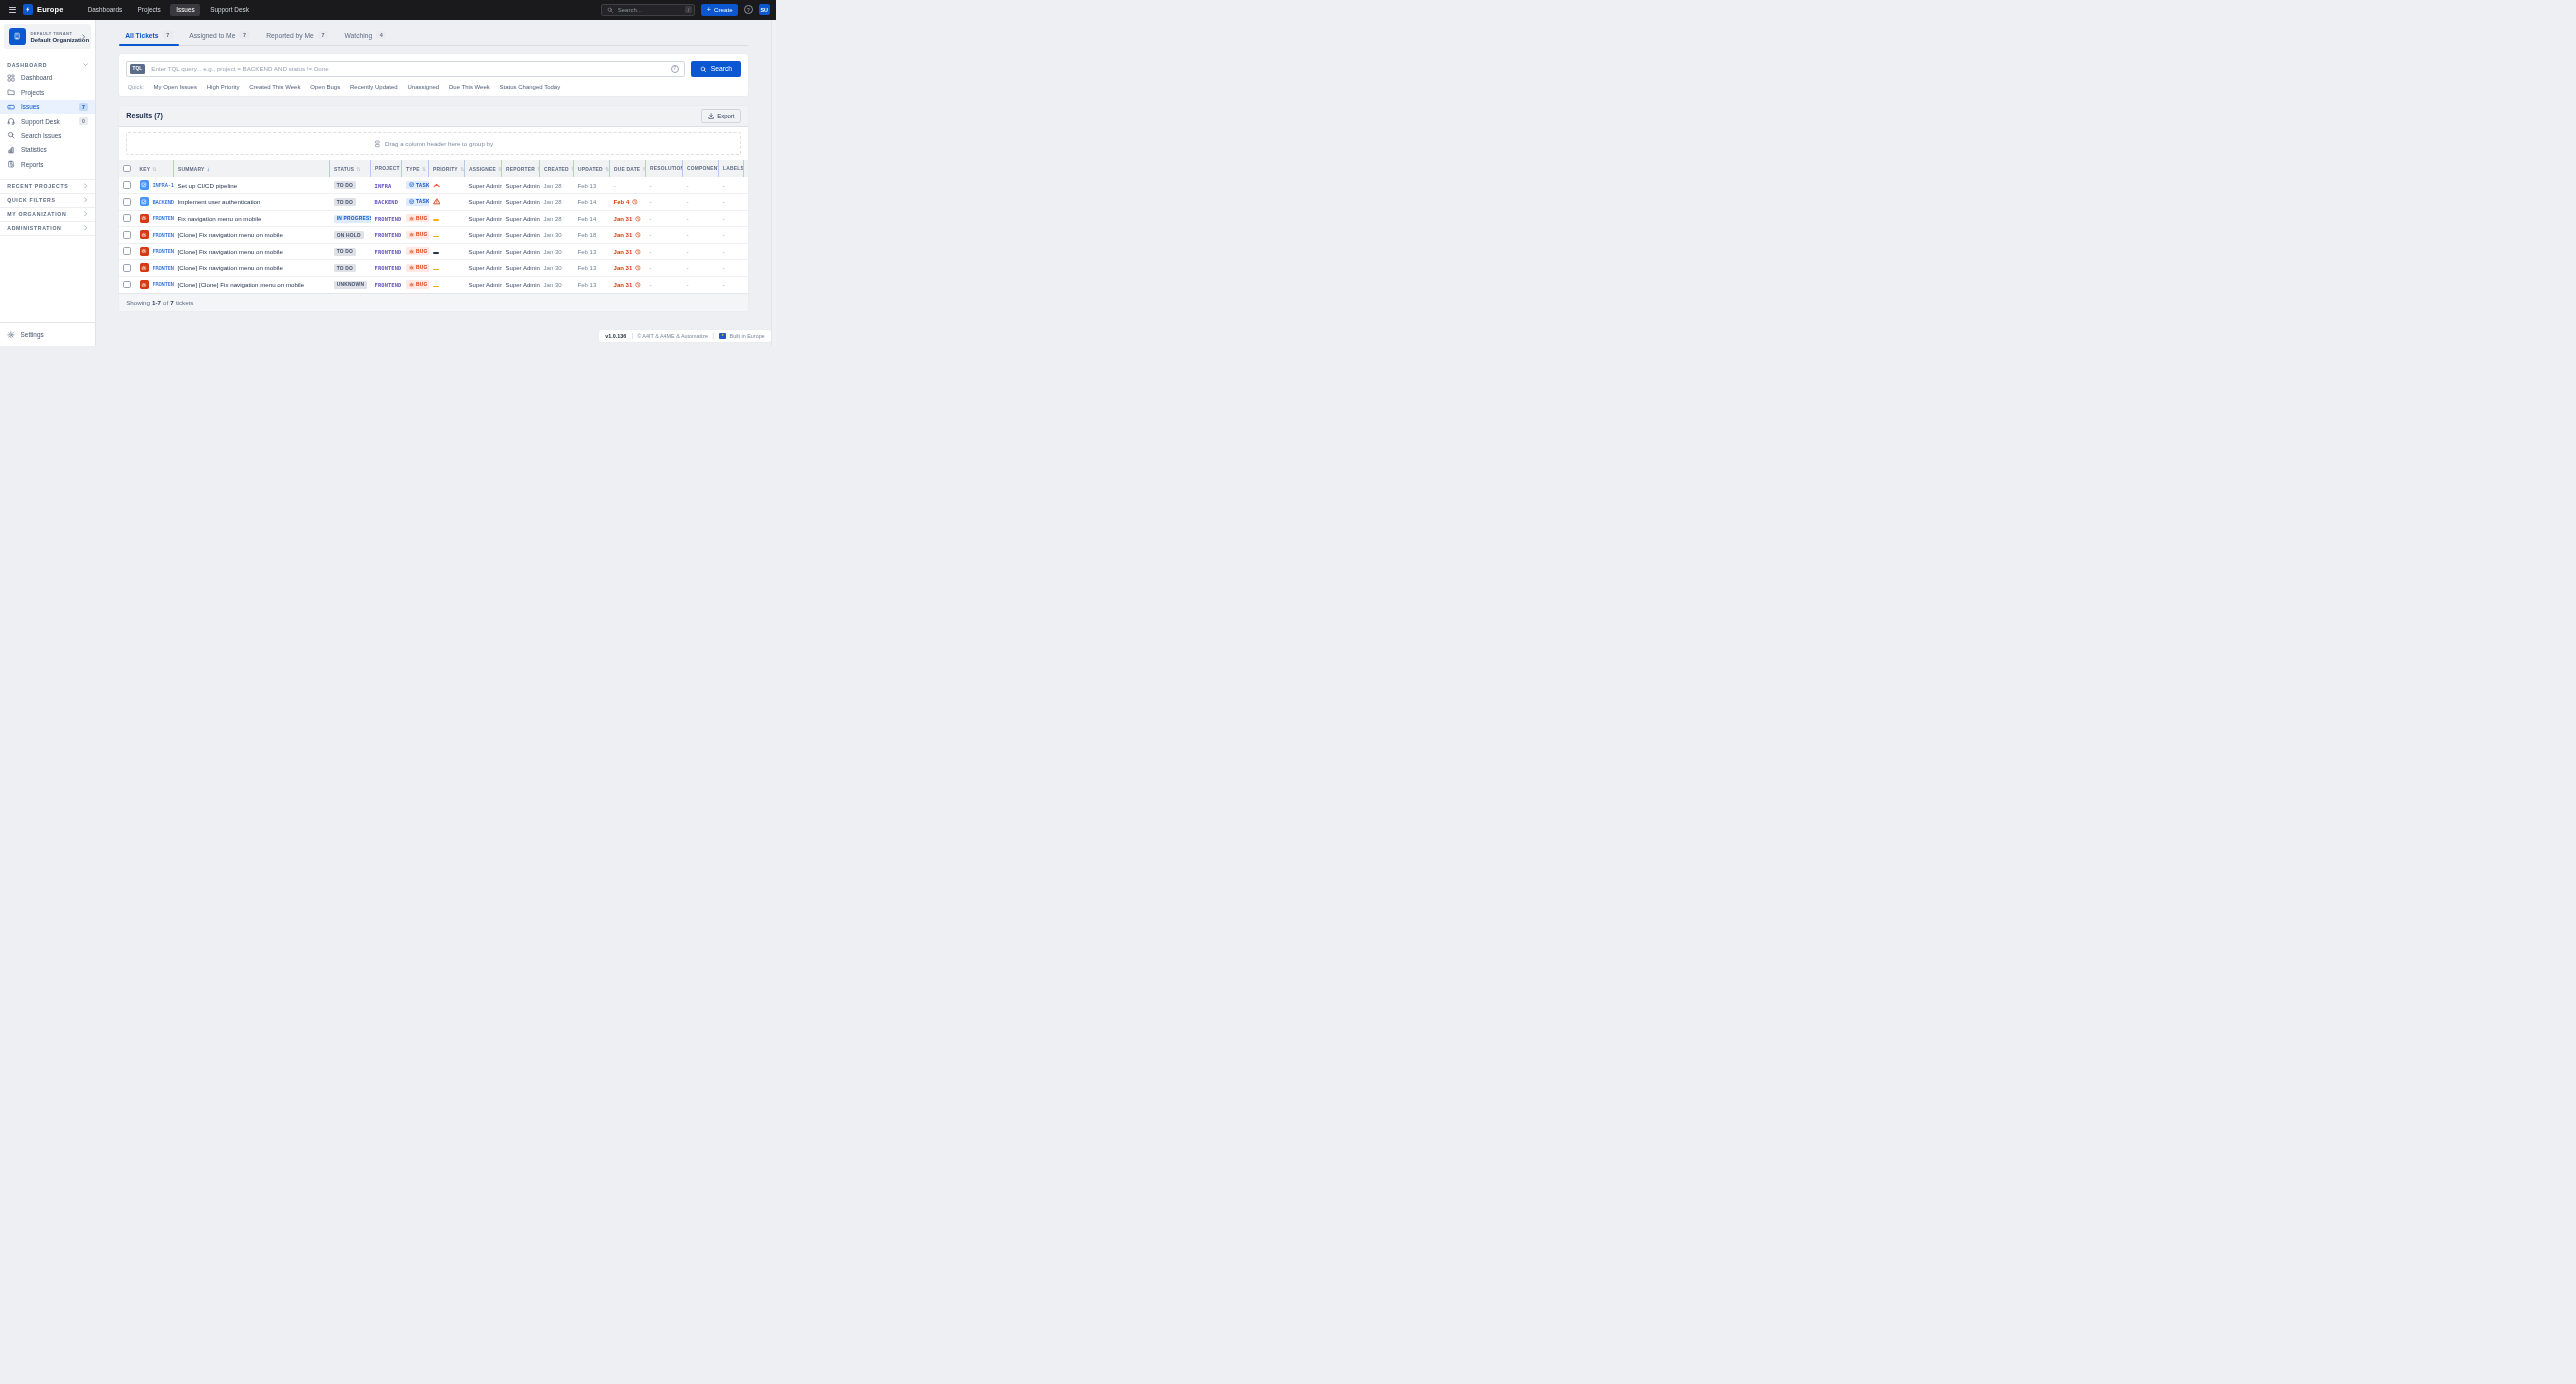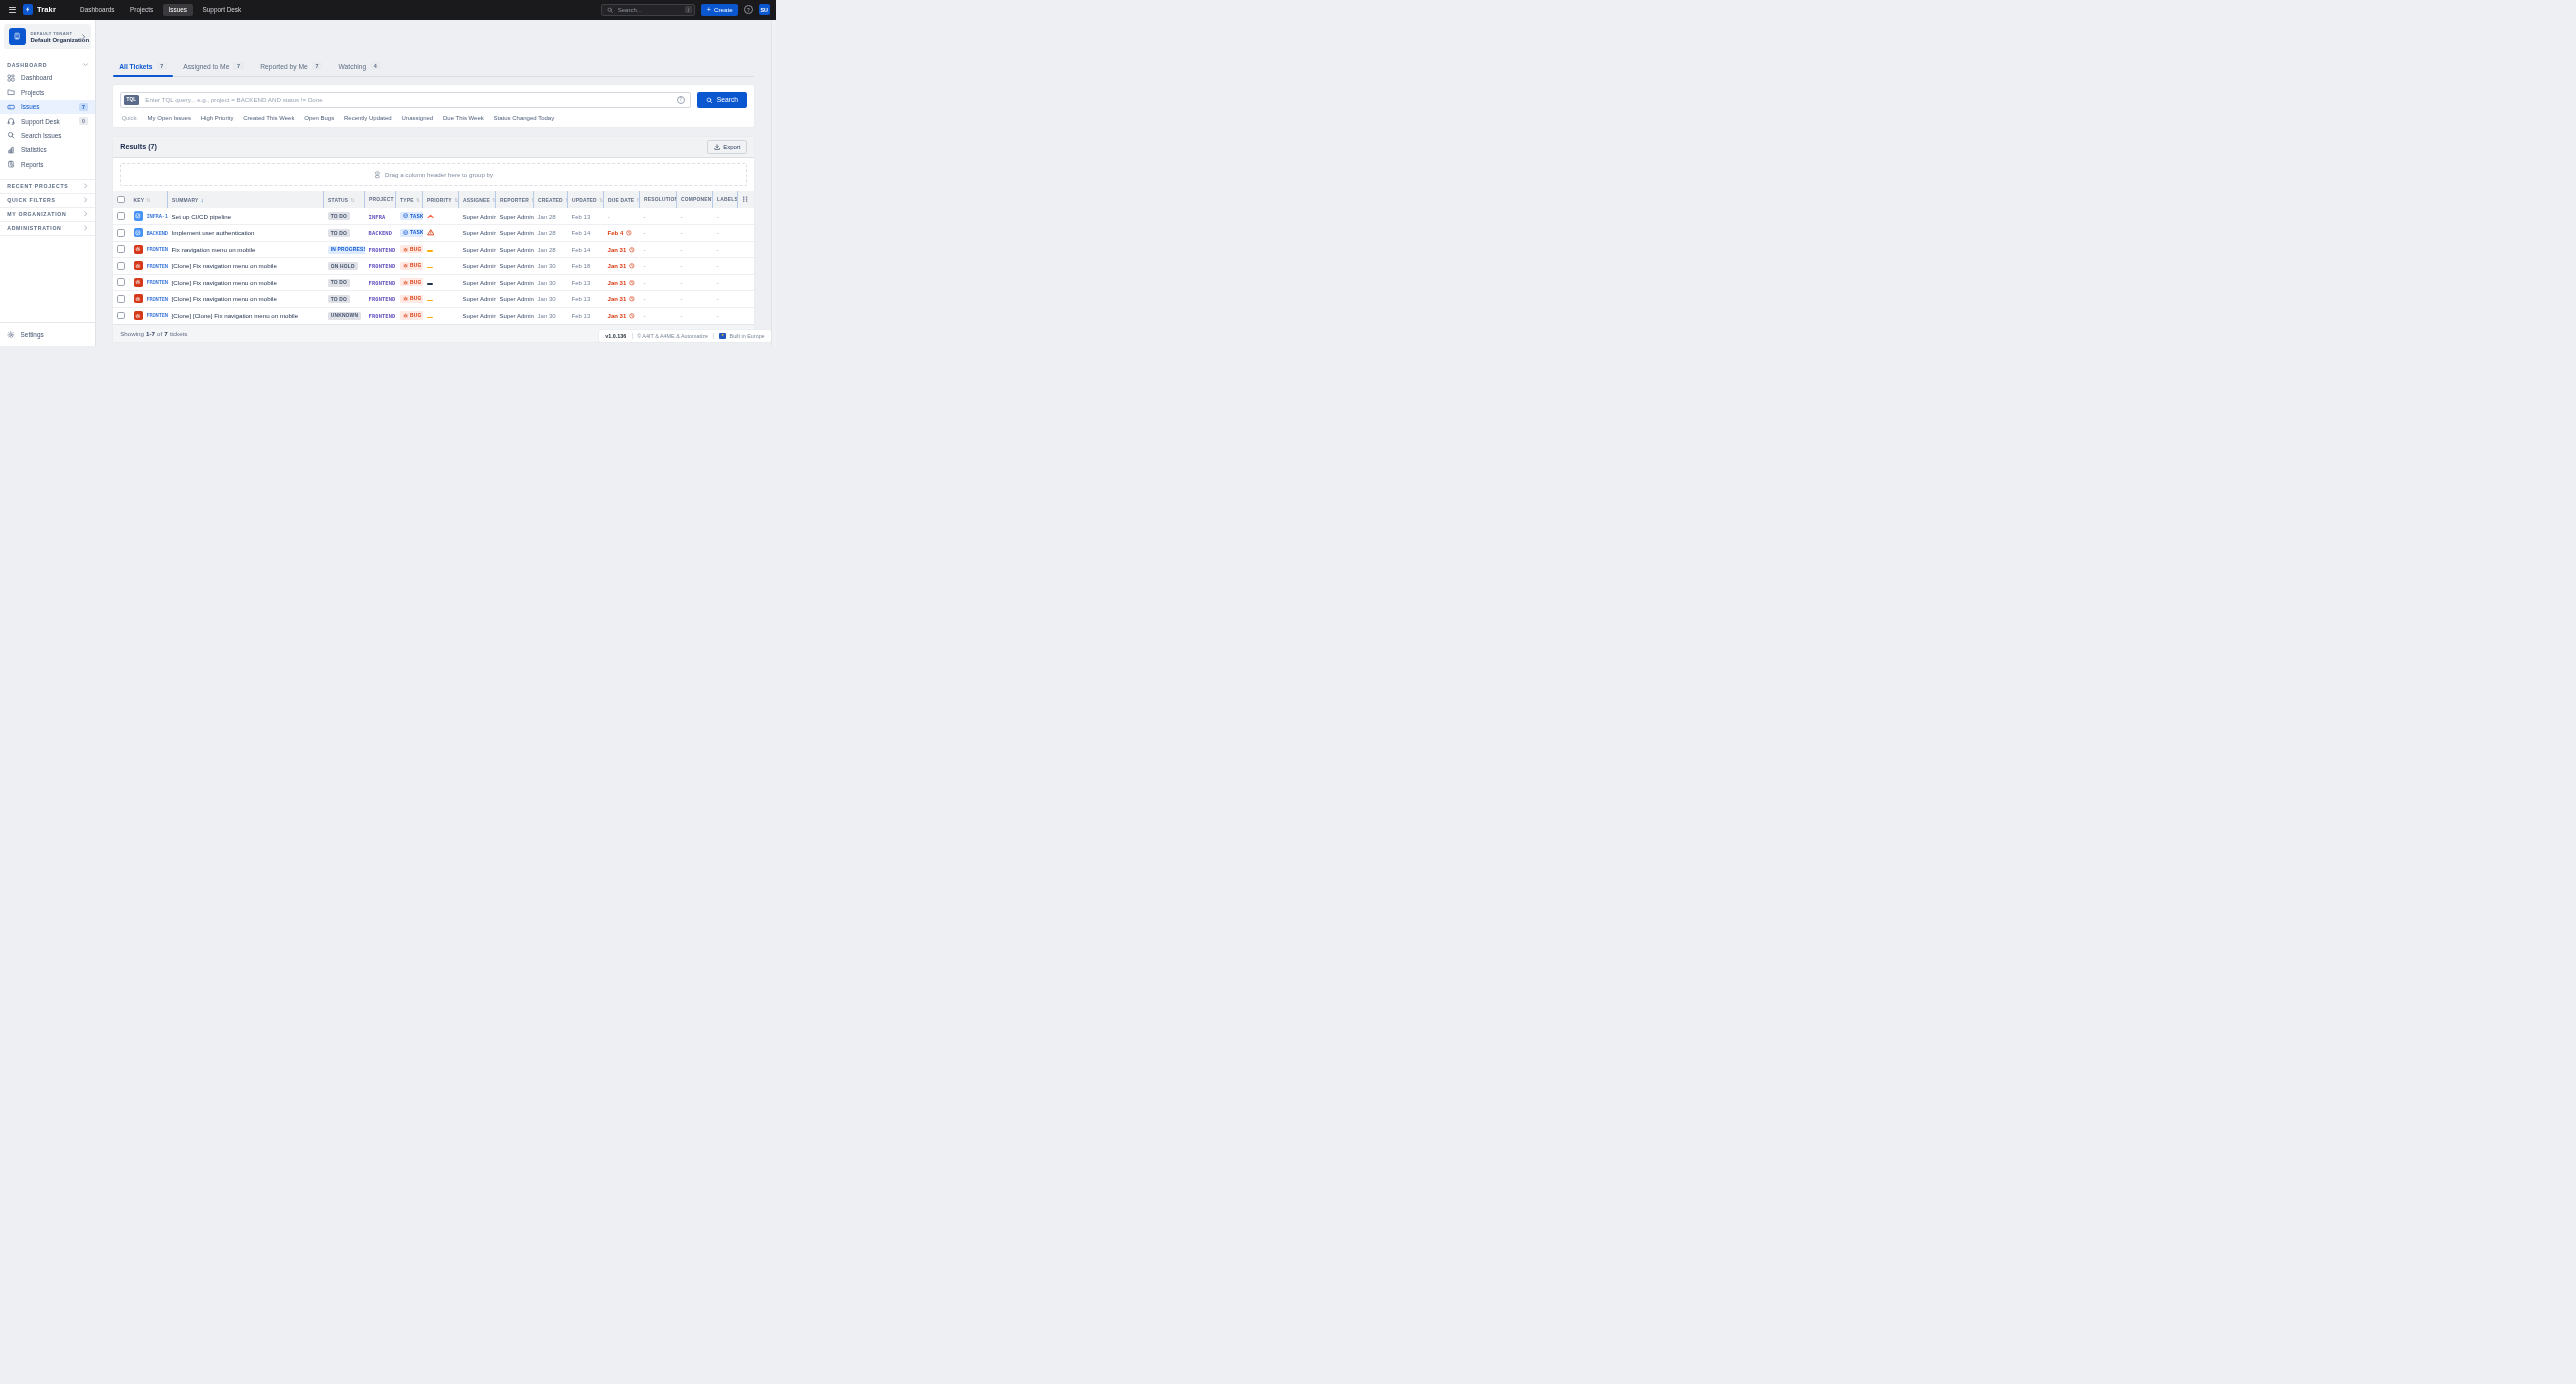--- a/index.html
+++ b/index.html
@@ -63,21 +63,21 @@
   .side-item.active .side-badge { background:#c5dbf9; color:#0b57d0; }
   .side-groups { margin-top:7.2px; border-top:0.5px solid #eceef1; }
   .side-group { display:flex; align-items:center; padding:0 7.2px; height:14px; border-bottom:0.5px solid #eceef1;
     color:#5b6b85; font-size:5.2px; font-weight:700; letter-spacing:0.7px; cursor:pointer; }
   .side-group .chev { margin-left:auto; color:#8a96a8; display:flex; }
   .side-settings { position:absolute; bottom:0; left:0; right:0; border-top:0.5px solid #e4e6ea;
     padding:7.7px 7.2px; display:flex; gap:5.7px; align-items:center; color:#44546f; font-size:6.4px; cursor:pointer; }
   .side-settings .ic { display:flex; color:#5e6c84; }
 
   
-  .main { position:absolute; left:96px; top:19.6px; right:4.6px; bottom:0; padding:0 17px; overflow:hidden;margin-top:31px; }
+  .main { position:absolute; left:96px; top:19.6px; right:4.6px; bottom:0; padding:0 23px; overflow:hidden; }
   .scroll-strip { position:absolute; top:19.6px; right:0; width:4.6px; bottom:0; background:#f0f1f4;
     border-left:0.5px solid #e2e4e8; }
 
   .tabs-row { display:flex; gap:4.1px; margin-top:10.8px; border-bottom:0.5px solid #dadde2; }
   .tab { display:flex; align-items:center; gap:4.1px; padding:1px 6.2px 5.7px; font-size:6.7px;
     color:#5e6c84; cursor:pointer; position:relative; }
   .tab .count { background:#e9ebee; color:#5e6c84; font-size:5.4px; font-weight:600;
     padding:1px 3.6px; border-radius:1.5px; }
   .tab.active { color:#0b57d0; font-weight:600; }
   .tab.active::after { content:""; position:absolute; left:0; right:0; bottom:-0.5px; height:1.8px;
@@ -162,21 +162,21 @@
       <div></div>
       <div></div>
       <div></div>
     </div>
   <div class="brand">
     <span class="logo">
       <svg width="5.7" height="6.7" viewBox="0 0 12 14">
           <path d="M7.4 0.8 2.2 8h3.1l-1.4 5.2L9.2 6H5.9z" fill="#fff"></path>
         </svg>
     </span>
-    <span class="brand-name">Trakr</span>
+    <span class="brand-name">Europe</span>
   </div>
   <nav class="topnav">
       <div class="topnav-item">Dashboards</div>
       <div class="topnav-item">Projects</div>
       <div class="topnav-item active">Issues</div>
       <div class="topnav-item">Support Desk</div>
     </nav>
   <div class="topbar-right">
     <div class="searchbox">
       <span style="display:flex">

